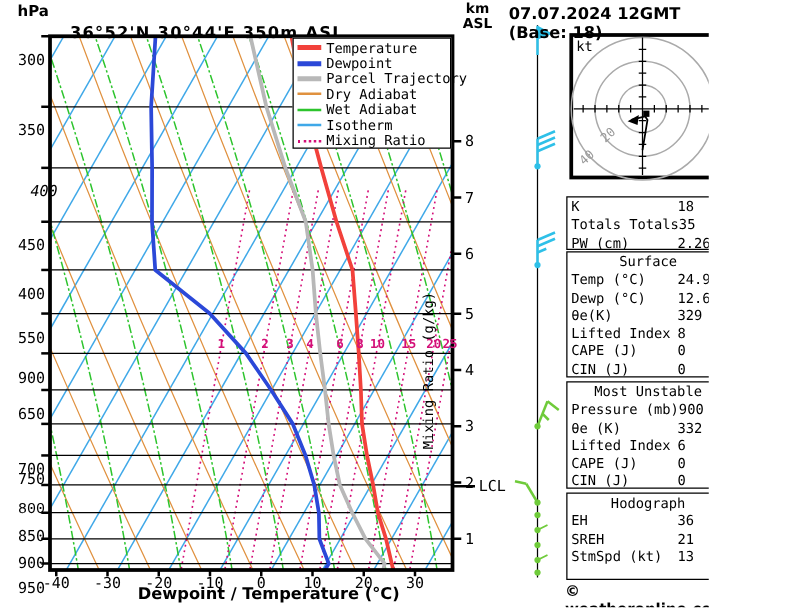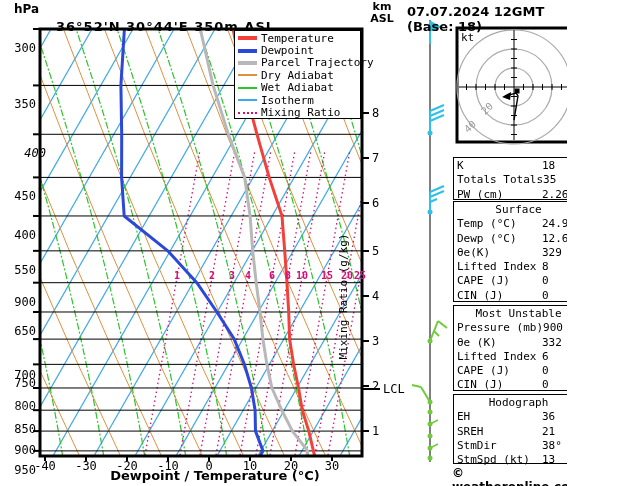--- a/index.html
+++ b/index.html
@@ -401,21 +401,17 @@
       <div class="ptitle">Hodograph</div>
       <div class="prow">
         <div class="plabel">EH</div>
         <div class="pvalue">36</div>
       </div>
       <div class="prow">
         <div class="plabel">SREH</div>
         <div class="pvalue">21</div>
       </div>
       <div class="prow">
-        <div class="plabel">StmDir</div>
-        <div class="pvalue">38°</div>
-      </div>
-      <div class="prow">
         <div class="plabel">StmSpd (kt)</div>
         <div class="pvalue">13</div>
       </div>
     </div>
   </div>
 
 </body></html>

